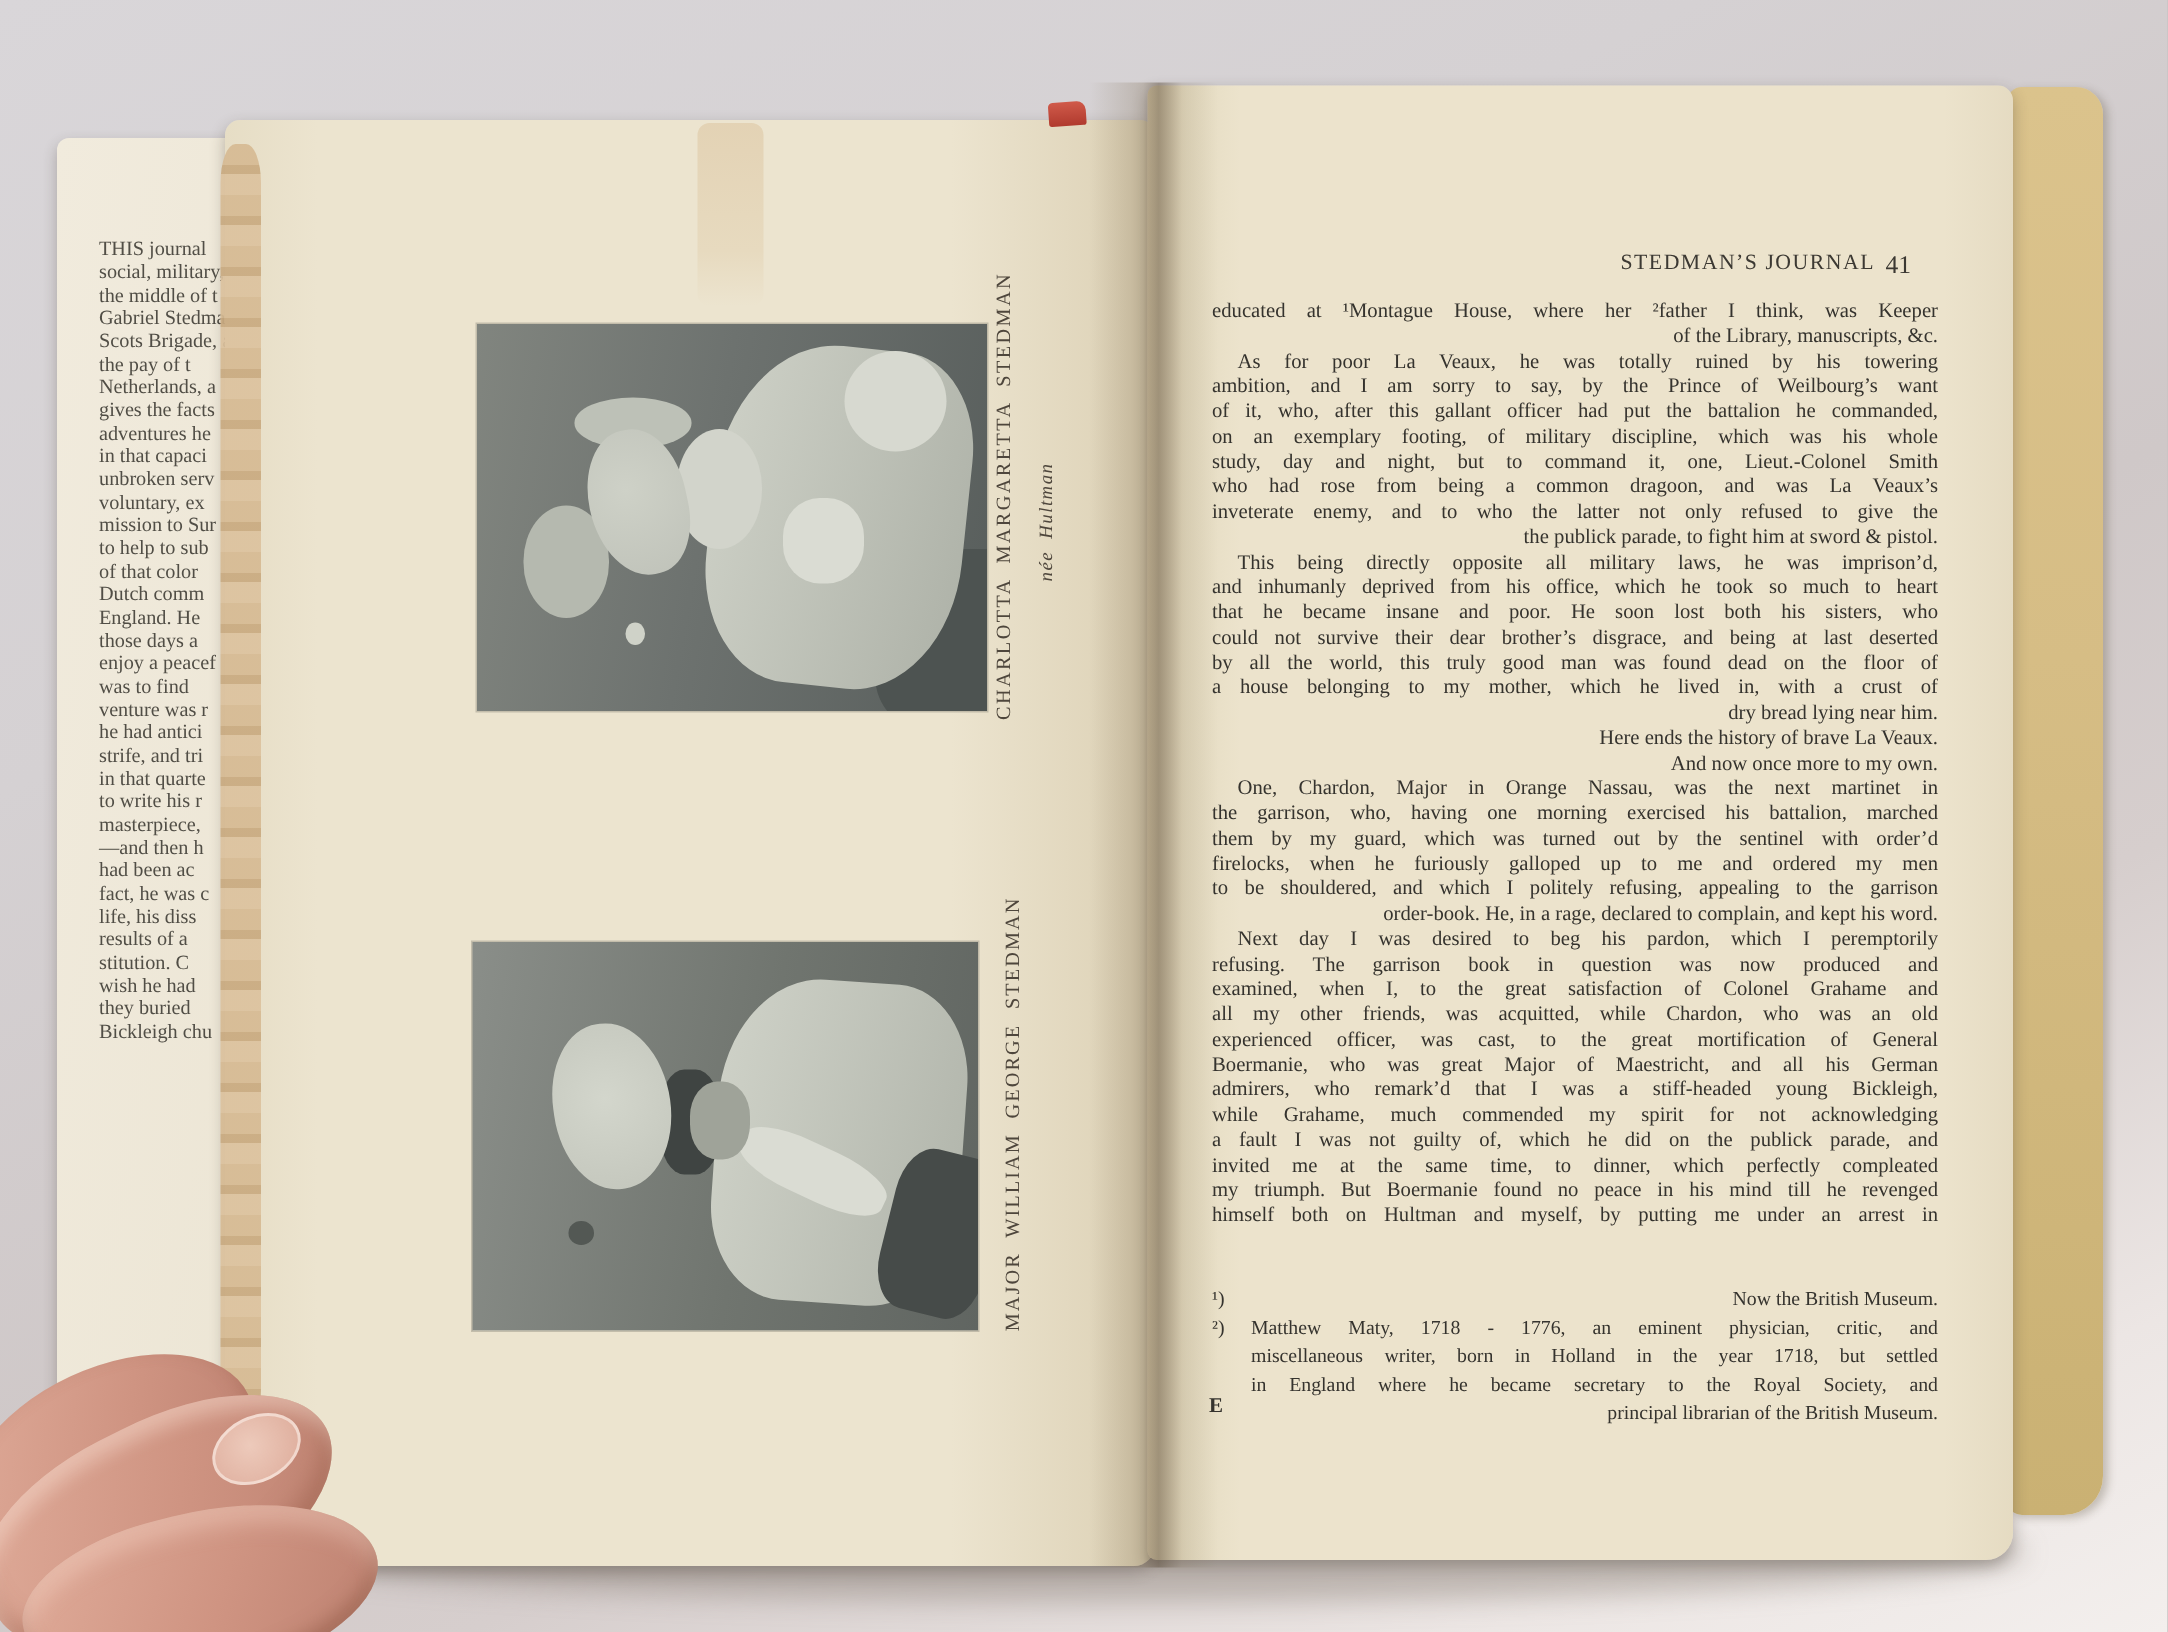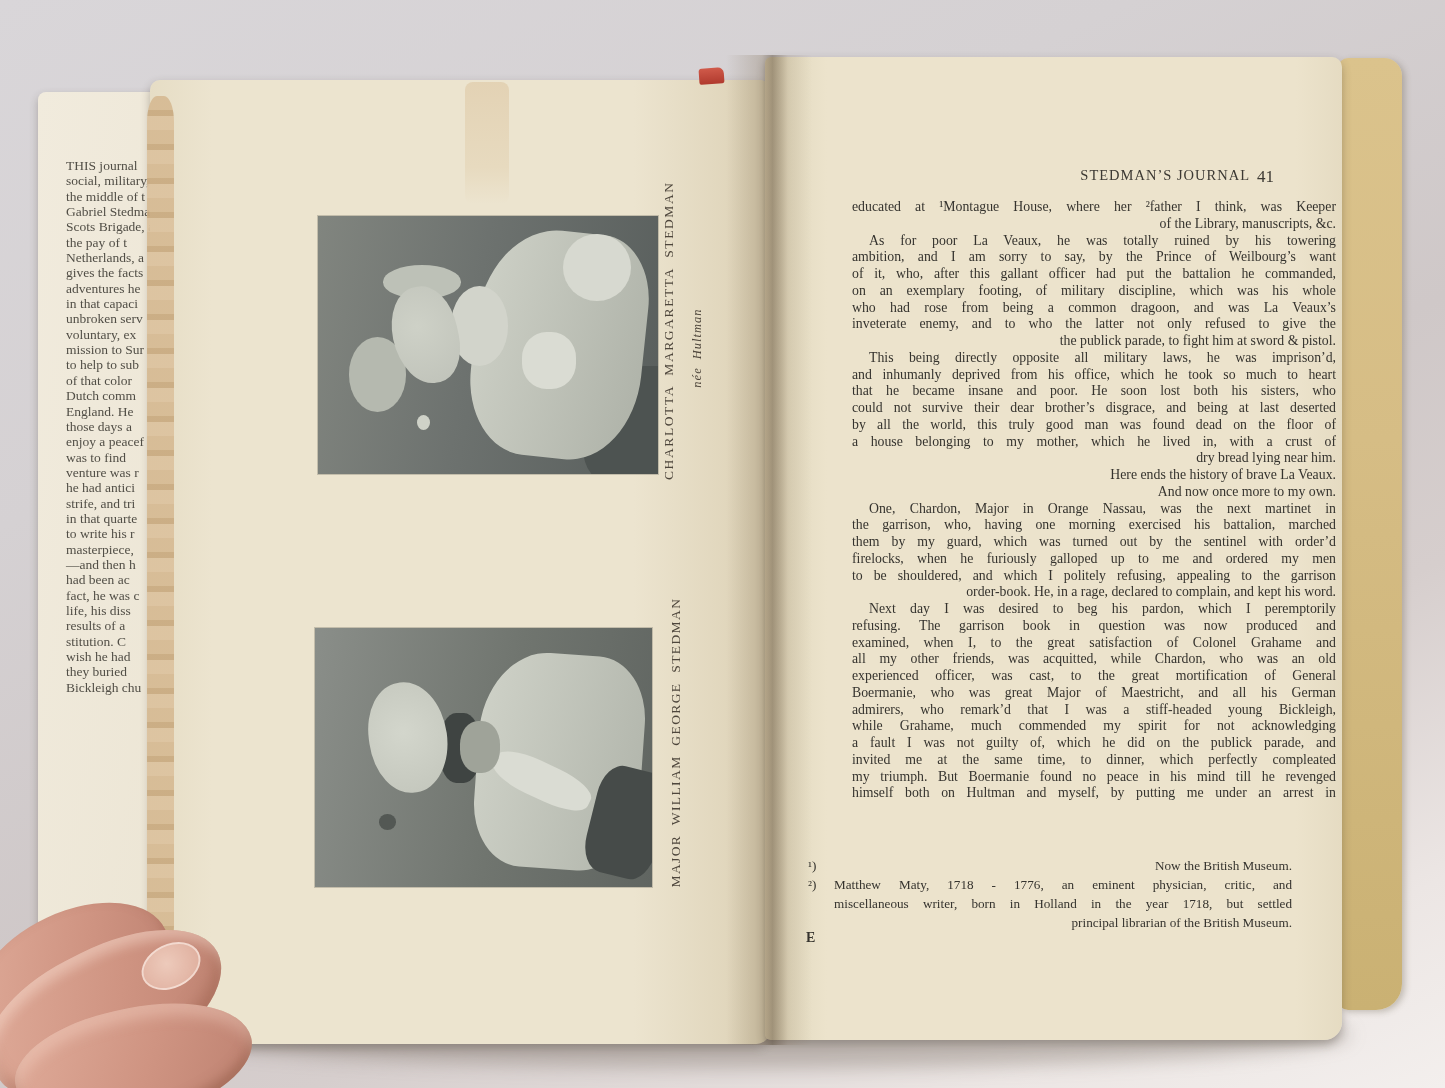--- a/index.html
+++ b/index.html
@@ -85,21 +85,21 @@
 
   
   #text-page{left:765px;top:57px;width:577px;height:983px;z-index:3;
       background:linear-gradient(90deg,#d6c8aa 0px,#e4dbc1 26px,#ece3cc 62px,#ece3cc 92%,#e5dbc2 100%);
       border-radius:6px 10px 18px 6px;box-shadow:0 4px 10px rgba(60,50,40,.32);}
   #running-head{left:850px;top:167px;width:400px;text-align:right;z-index:6;
       font-size:14.5px;letter-spacing:1px;color:#3c3933;}
   #page-number{left:1238px;top:167px;width:36px;text-align:right;z-index:6;
       font-size:17px;color:#3c3933;}
   #body-text{left:808px;top:199px;width:484px;z-index:6;
-      font-size:13.8px;color:#35332e;margin-left:44px;}
+      font-size:13.8px;color:#35332e;}
   .ln{height:16.75px;line-height:16.75px;overflow:hidden;text-align:right;}
   .ln.j{text-align:justify;}
   .j::after{content:"";display:inline-block;width:100%;height:0;}
   .ln.i{text-indent:17px;}
 
   
   #footnotes{left:808px;top:856px;width:484px;z-index:6;font-size:13.2px;color:#35332e;}
   .fn-row{display:flex;}
   .fn-marker{flex:0 0 26px;line-height:19px;}
   .fn-lines{flex:1;}
@@ -206,20 +206,21 @@
   <div id="text-page" class="abs"></div>
   <div id="running-head" class="abs">STEDMAN’S JOURNAL</div>
   <div id="page-number" class="abs">41</div>
   <div id="body-text" class="abs">
       <div class="ln j">educated at ¹Montague House, where her ²father I think, was Keeper</div>
       <div class="ln">of the Library, manuscripts, &amp;c.</div>
       <div class="ln j i">As for poor La Veaux, he was totally ruined by his towering</div>
       <div class="ln j">ambition, and I am sorry to say, by the Prince of Weilbourg’s want</div>
       <div class="ln j">of it, who, after this gallant officer had put the battalion he commanded,</div>
       <div class="ln j">on an exemplary footing, of military discipline, which was his whole</div>
+      <div class="ln j">study, day and night, but to command it, one, Lieut.-Colonel Smith</div>
       <div class="ln j">who had rose from being a common dragoon, and was La Veaux’s</div>
       <div class="ln j">inveterate enemy, and to who the latter not only refused to give the</div>
       <div class="ln">the publick parade, to fight him at sword &amp; pistol.</div>
       <div class="ln j i">This being directly opposite all military laws, he was imprison’d,</div>
       <div class="ln j">and inhumanly deprived from his office, which he took so much to heart</div>
       <div class="ln j">that he became insane and poor. He soon lost both his sisters, who</div>
       <div class="ln j">could not survive their dear brother’s disgrace, and being at last deserted</div>
       <div class="ln j">by all the world, this truly good man was found dead on the floor of</div>
       <div class="ln j">a house belonging to my mother, which he lived in, with a crust of</div>
       <div class="ln">dry bread lying near him.</div>
@@ -250,20 +251,21 @@
       <div class="fn-marker">¹)</div>
       <div class="fn-lines">
           <div class="ln">Now the British Museum.</div>
         </div>
     </div>
     <div class="fn-row">
       <div class="fn-marker">²)</div>
       <div class="fn-lines">
           <div class="ln j">Matthew Maty, 1718 - 1776, an eminent physician, critic, and</div>
           <div class="ln j">miscellaneous writer, born in Holland in the year 1718, but settled</div>
+          <div class="ln j">in England where he became secretary to the Royal Society, and</div>
           <div class="ln">principal librarian of the British Museum.</div>
         </div>
     </div>
   </div>
   <div id="signature-mark" class="abs">E</div>
 
   <div id="gutter" class="abs"></div>
   <div id="jacket-edge-right" class="abs"></div>
 
   <div>

